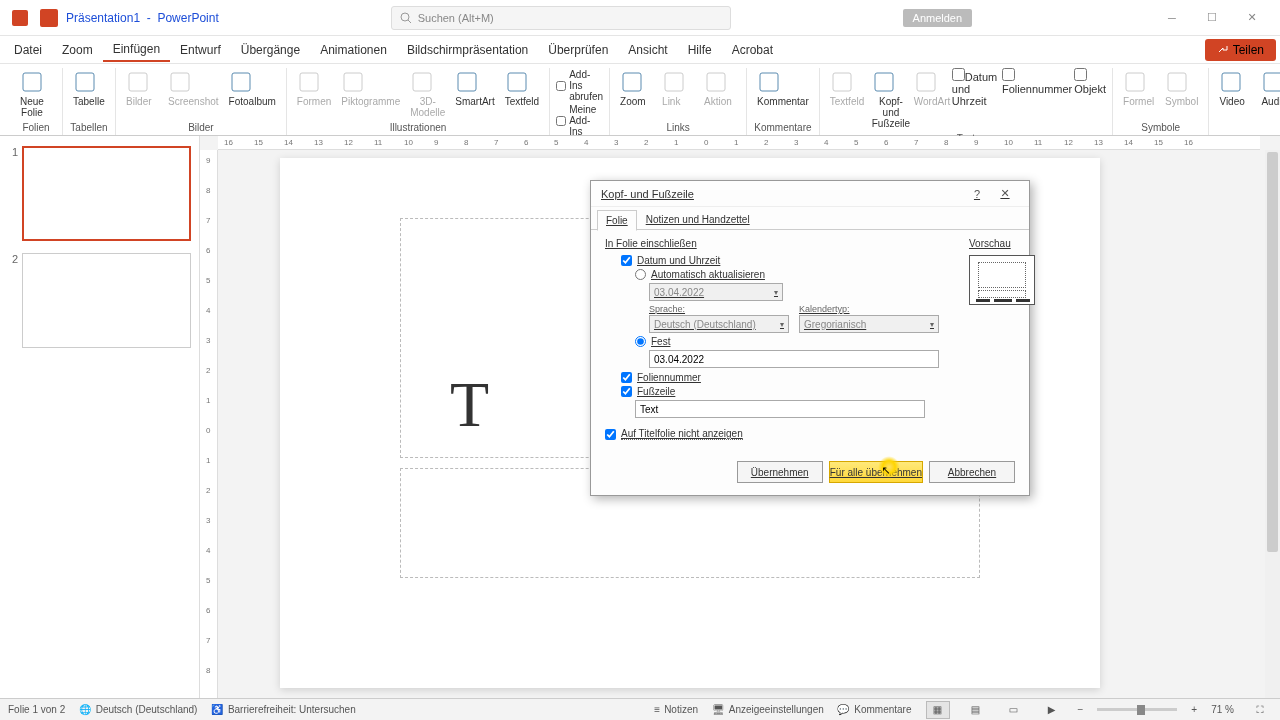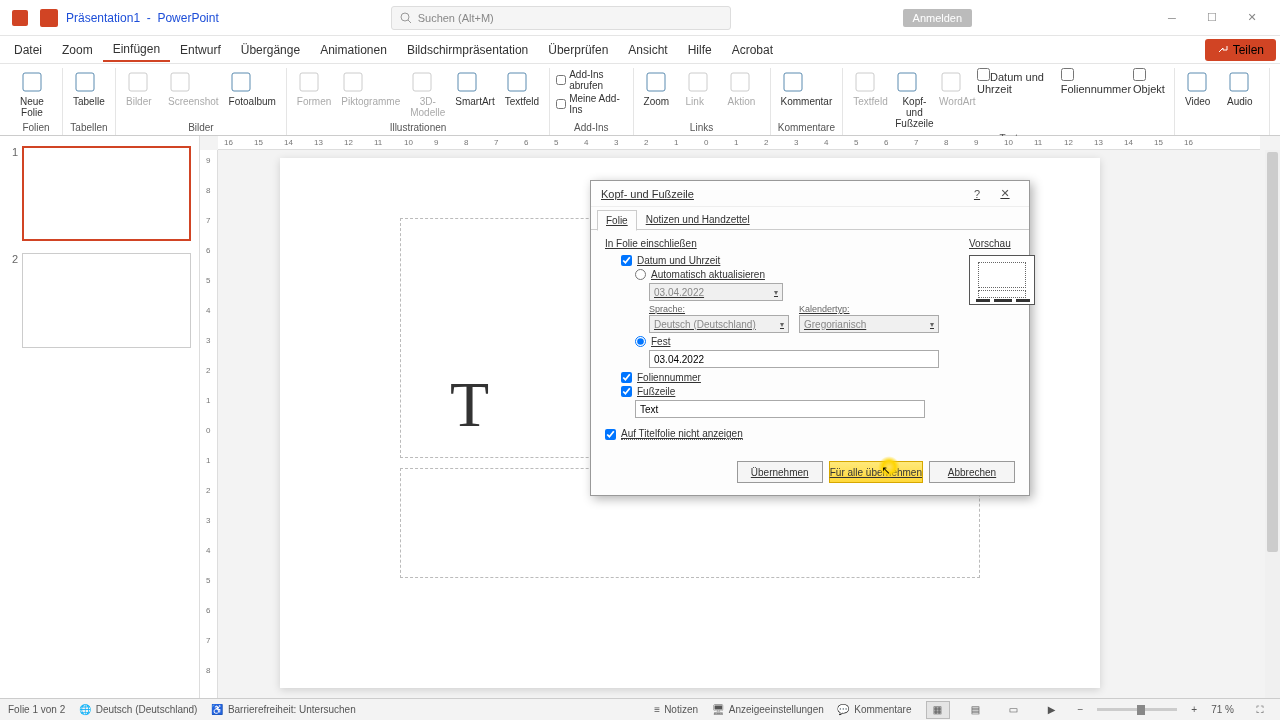--- a/index.html
+++ b/index.html
@@ -326,20 +326,41 @@
               <rect x="2" y="2" width="18" height="18" rx="2" fill="none" stroke="#ccc"></rect>
             </svg>
           </div>
           <div class="lbl">WordArt</div>
         </div>
         <div class="vrow"><input type="checkbox" style=""><span>Datum und Uhrzeit</span></div>
         <div class="vrow"><input type="checkbox" style=""><span>Foliennummer</span></div>
         <div class="vrow"><input type="checkbox" style=""><span>Objekt</span></div>
       </div>
       <div class="glabel">Text</div>
+    </div>
+    <div class="rgroup">
+      <div class="items">
+        <div class="ritem disabled">
+          <div class="ic">
+            <svg width="22" height="22">
+              <rect x="2" y="2" width="18" height="18" rx="2" fill="none" stroke="#ccc"></rect>
+            </svg>
+          </div>
+          <div class="lbl">Formel</div>
+        </div>
+        <div class="ritem disabled">
+          <div class="ic">
+            <svg width="22" height="22">
+              <rect x="2" y="2" width="18" height="18" rx="2" fill="none" stroke="#ccc"></rect>
+            </svg>
+          </div>
+          <div class="lbl">Symbol</div>
+        </div>
+      </div>
+      <div class="glabel">Symbole</div>
     </div>
     <div class="rgroup">
       <div class="items">
         <div class="ritem">
           <div class="ic">
             <svg width="22" height="22">
               <rect x="2" y="2" width="18" height="18" rx="2" fill="none" stroke="#5b8bb0"></rect>
             </svg>
           </div>
           <div class="lbl">Video</div>

